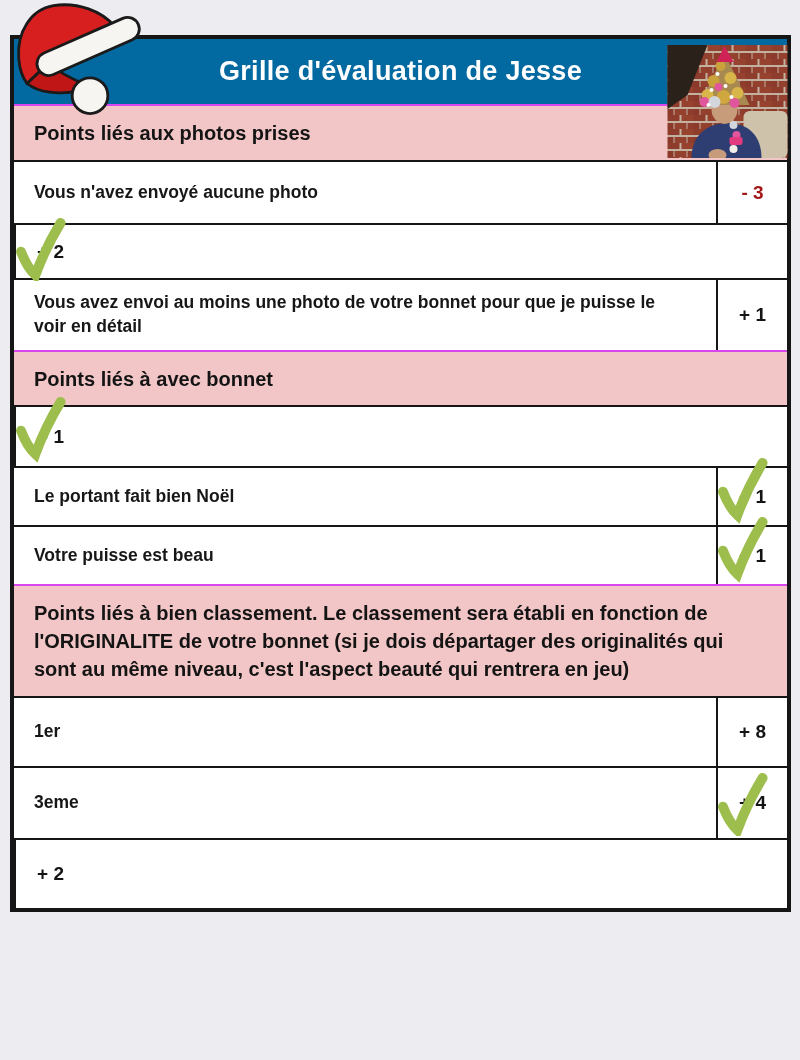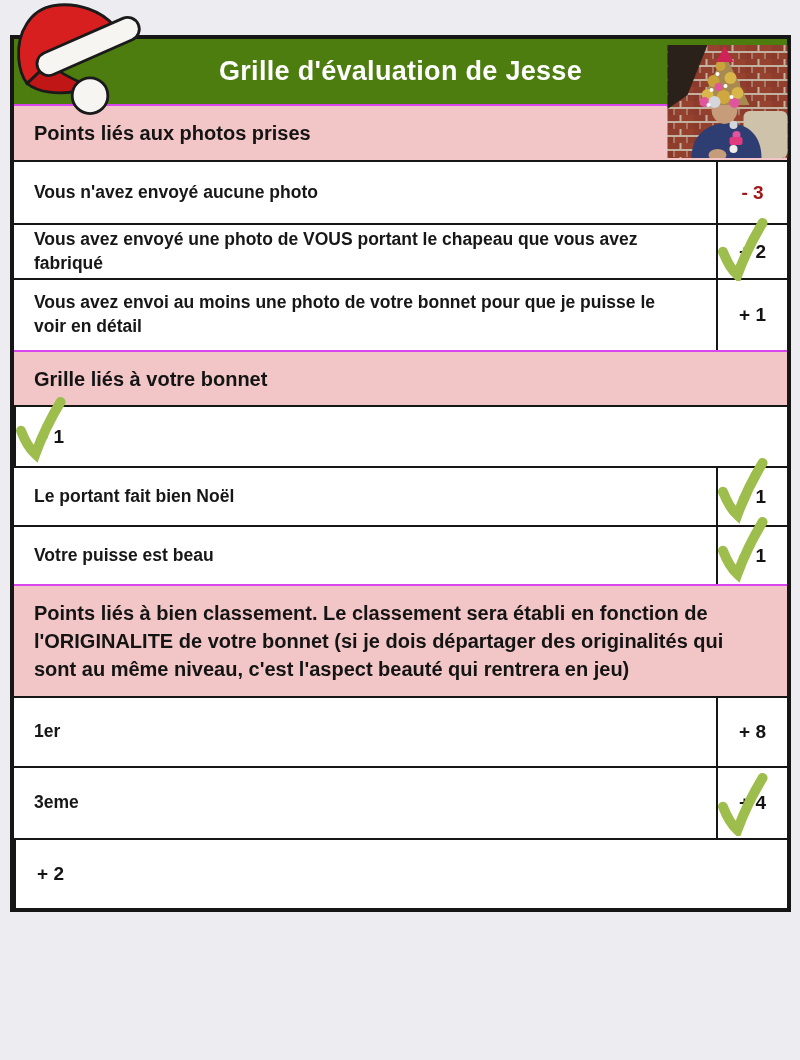--- a/index.html
+++ b/index.html
@@ -8,21 +8,21 @@
     background:#edecf0;
     font-family:"Liberation Sans", sans-serif;
     position:relative;overflow:hidden;
   }
   .sheet{position:absolute;left:0;top:0;width:800px;height:1060px}
   .grid{
     position:absolute;left:10px;top:35px;width:781px;
     box-sizing:border-box;border:4px solid #161616;background:#ffffff;
   }
   .banner{
-    height:65px;background:#4d7c0f;
+    height:65px;background:#0369a1;
     display:flex;align-items:center;justify-content:center;
   }
   .banner .title{
     color:#ffffff;font-size:27px;font-weight:bold;letter-spacing:.3px;
   }
   .sec{
     background:#f2c6c6;border-top:2px solid #d946ef;
     display:flex;align-items:center;
     padding:0 34px 0 20px;
     font-size:20px;font-weight:bold;color:#141414;line-height:1.4;
@@ -72,38 +72,37 @@
 
     <div class="row h61">
       <div class="lbl">Vous n'avez envoyé aucune photo</div>
       <div class="pts">
           <span class="neg">- 3</span>
         </div>
     </div>
 
 
     <div class="row h53">
-      <div class="lbl">Vous avez envoyé une photo de VOUS portant le chapeau que vous avez fabriqué</div>
       <div class="pts">
         <span>+ 2</span>
         <svg class="check mid" viewBox="0 0 60 70">
           <path d="M10,38 Q17,56 26,64 Q37,34 54,6" fill="none" stroke="#9dbd4d" stroke-width="11" stroke-linecap="round"></path>
         </svg>
       </div>
     </div>
 
     <div class="row h70 r4">
       <div class="lbl">Vous avez envoi au moins une photo de votre bonnet pour que je puisse le voir en détail</div>
       <div class="pts">
           <span>+ 1</span>
         </div>
     </div>
 
     <div class="sec s2">
-      <span>Grille liés à votre bonnet</span>
+      <span>Points liés à avec bonnet</span>
     </div>
 
     <div class="row h59">
       <div class="pts">
         <span>+ 1</span>
         <svg class="check" viewBox="0 0 60 70">
           <path d="M10,38 Q17,56 26,64 Q37,34 54,6" fill="none" stroke="#9dbd4d" stroke-width="11" stroke-linecap="round"></path>
         </svg>
       </div>
     </div>

